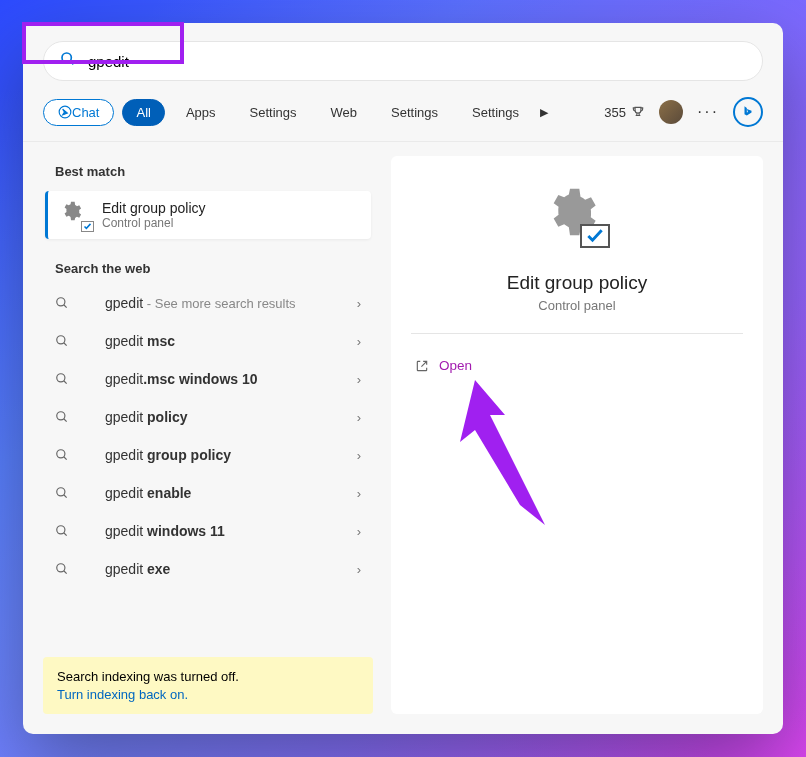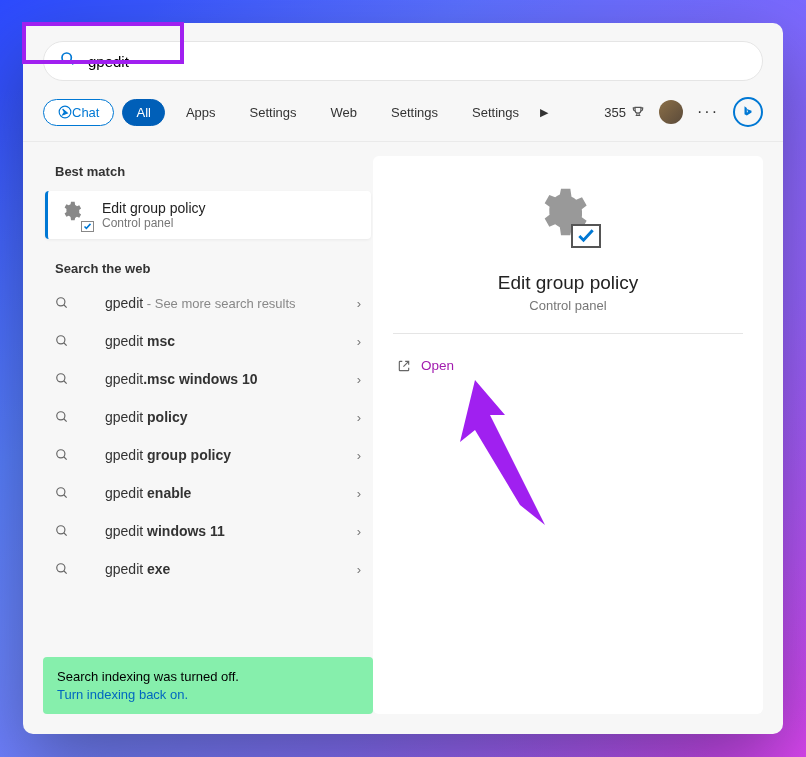--- a/index.html
+++ b/index.html
@@ -64,21 +64,21 @@
     .chip.active { background: #005fb8; color: #fff; border-color: #005fb8; }
     .chip.plain { border: none; background: transparent; }
     
     .filters-right { margin-left: auto; display: flex; align-items: center; gap: 14px; }
     .play-icon { font-size: 11px; color: #333; cursor: pointer; }
     .points { font-size: 13px; color: #333; display: flex; align-items: center; gap: 5px; }
     .avatar { width: 24px; height: 24px; border-radius: 50%; background: linear-gradient(135deg, #8b6f47, #5a4a3a); }
     .more-dots { font-size: 16px; color: #333; cursor: pointer; letter-spacing: 2px; }
     .bing-badge { width: 30px; height: 30px; border: 2px solid #0078d4; border-radius: 50%; display: flex; align-items: center; justify-content: center; color: #0078d4; }
     
-    .content { flex: 1; display: flex; padding: 14px 20px 20px 20px; overflow: hidden; }
+    .content { flex: 1; display: flex; padding: 14px 20px 20px 20px; gap: 18px; overflow: hidden; }
     
     .left-col { width: 330px; display: flex; flex-direction: column; }
     .section-label { font-size: 13px; font-weight: 600; color: #333; padding: 8px 12px 8px 12px; }
     
     .best-match {
       background: #fff;
       border-radius: 4px;
       border-left: 3px solid #0078d4;
       padding: 9px 12px;
       display: flex;
@@ -104,21 +104,21 @@
       gap: 12px;
       font-size: 14px;
     }
     .mag { width: 14px; height: 14px; color: #666; flex-shrink: 0; }
     .web-text { flex: 1; color: #333; margin-left: 24px; }
     .web-text .hint { color: #888; font-size: 13px; }
     .web-text b { font-weight: 700; }
     .chev { color: #777; font-size: 13px; }
     
     .indexing-card {
-      background: #86efac;
+      background: #fef9c3;
       border-radius: 4px;
       padding: 12px 14px;
       margin-top: auto;
       font-size: 13px;
     }
     .indexing-link { color: #0067c0; cursor: pointer; margin-top: 3px; }
     
     .right-col {
       flex: 1;
       background: #fff;

